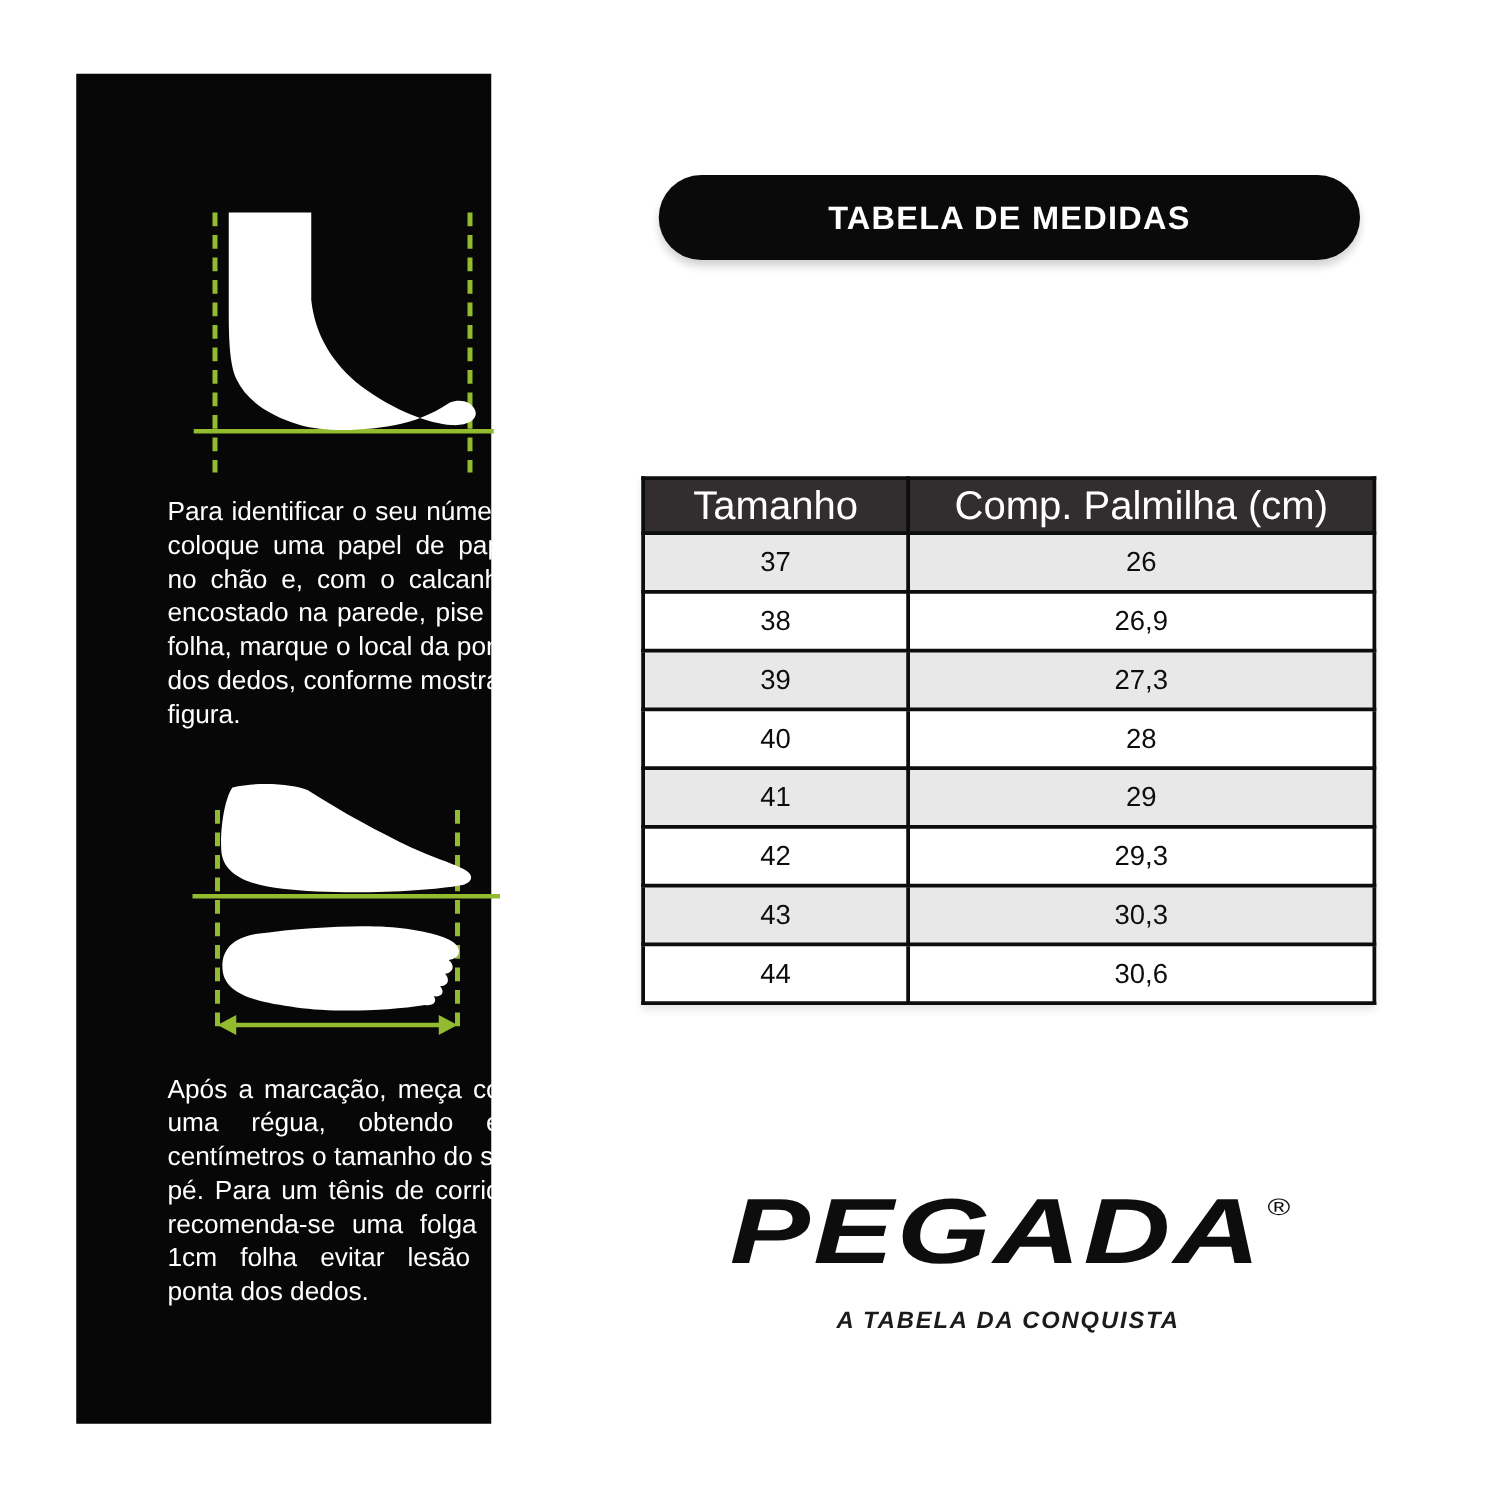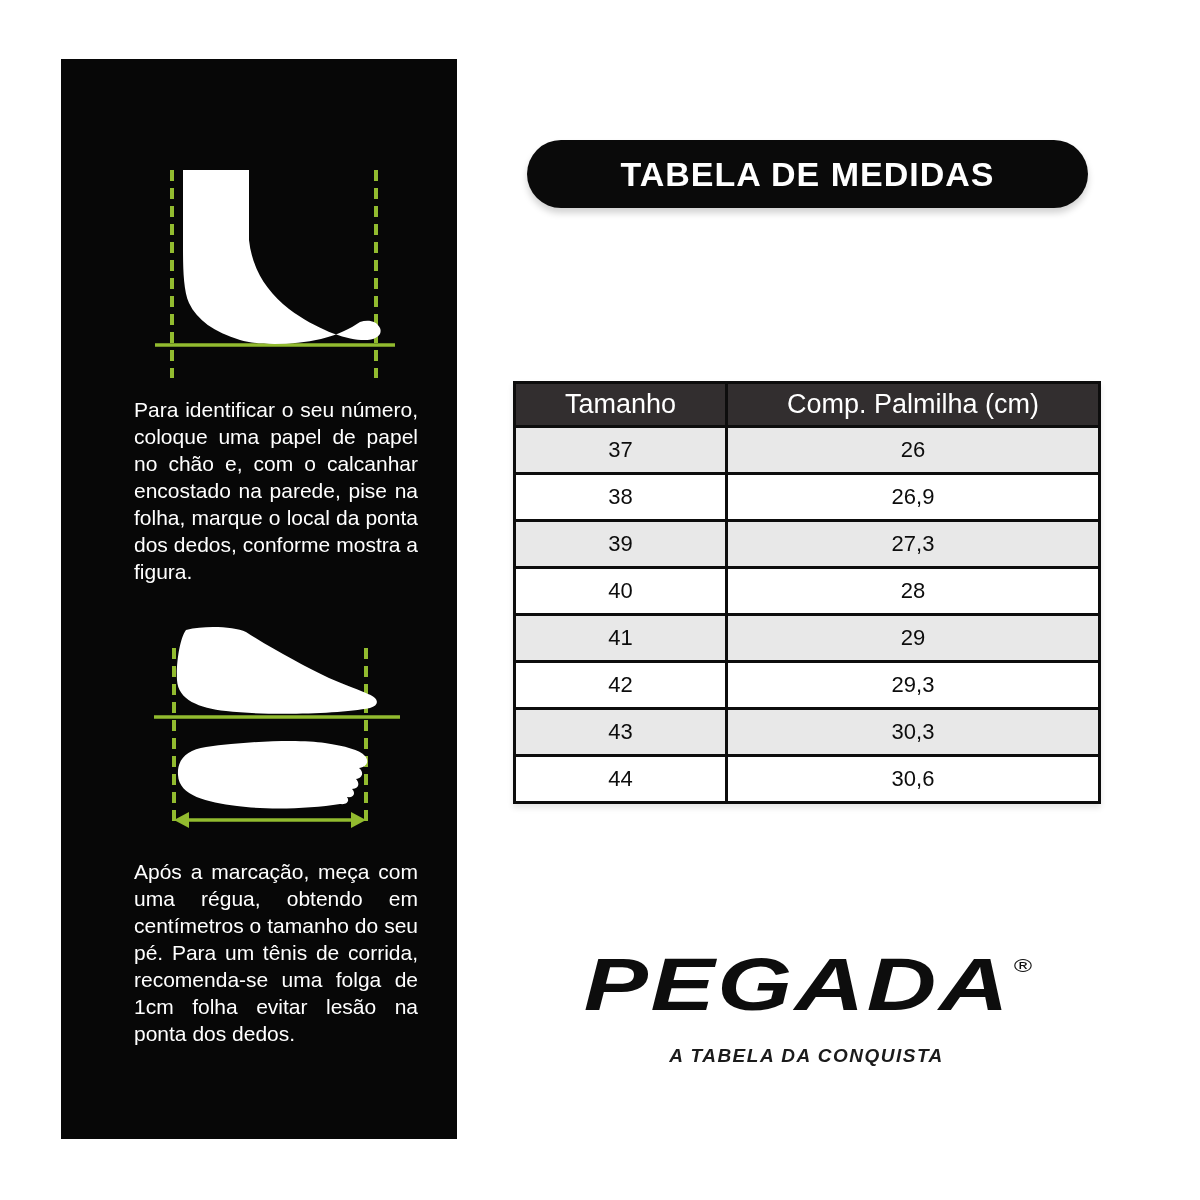--- a/index.html
+++ b/index.html
@@ -3,21 +3,21 @@
 <meta charset="utf-8">
 <style>
   html,body{margin:0;padding:0;background:#ffffff;}
   .canvas{
     position:relative;width:1200px;height:1200px;background:#ffffff;
     font-family:"Liberation Sans", sans-serif;overflow:hidden;
   }
 
   
   .panel{
-    position:absolute;left:61px;top:59px;width:396px;height:1080px;
+    position:absolute;left:61px;top:59px;width:332px;height:1080px;
     background:#070707;
   }
   .illus{position:absolute;display:block;}
   .illus1{left:91px;top:101px;width:245px;height:235px;}
   .illus2{left:91px;top:561px;width:250px;height:210px;}
   .para{
     position:absolute;left:73px;width:284px;color:#ffffff;
     font-size:21px;line-height:27px;
   }
   .para1{top:337px;}
@@ -26,35 +26,35 @@
   .jline:last-child{text-align-last:left;}
 
   
   .title-pill{
     position:absolute;left:527px;top:140px;width:561px;height:68px;
     background:#0a0a0a;border-radius:34px;
     display:flex;align-items:center;justify-content:center;
     box-shadow:0 5px 7px rgba(0,0,0,0.18);
   }
   .title-pill span{
-    color:#ffffff;font-size:34px;font-weight:bold;letter-spacing:1px;
+    color:#ffffff;font-size:26px;font-weight:bold;letter-spacing:1px;
   }
 
   
   .size-table{
     position:absolute;left:513px;top:381px;width:588px;
     border-collapse:collapse;table-layout:fixed;
     box-shadow:0 4px 6px rgba(0,0,0,0.10);
   }
   .size-table th,.size-table td{
     border:3px solid #0d0d0d;text-align:center;vertical-align:middle;
     padding:0;
   }
   .size-table th{
-    background:#322e2f;color:#ffffff;font-weight:400;font-size:27px;height:41px;
+    background:#322e2f;color:#ffffff;font-weight:400;font-size:32px;height:41px;
   }
   .size-table td{font-size:22px;color:#0d0d0d;height:44px;}
   .size-table .col-size{width:209px;}
   .size-table tbody tr:nth-child(odd) td{background:#e8e8e8;}
   .size-table tbody tr:nth-child(even) td{background:#ffffff;}
 
   
   .brand{position:absolute;left:583px;top:948px;width:447px;text-align:center;}
   .brand-word{
     font-style:italic;font-weight:bold;font-size:74px;line-height:74px;

